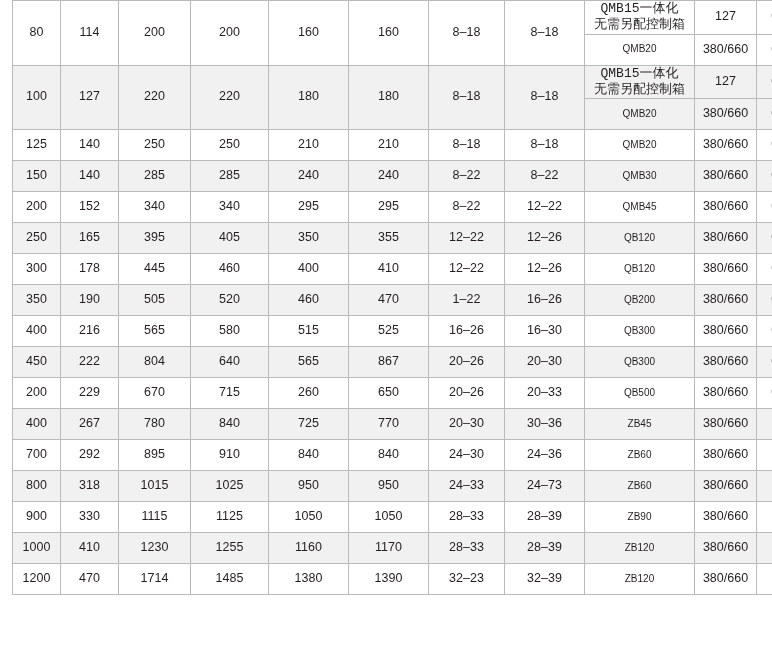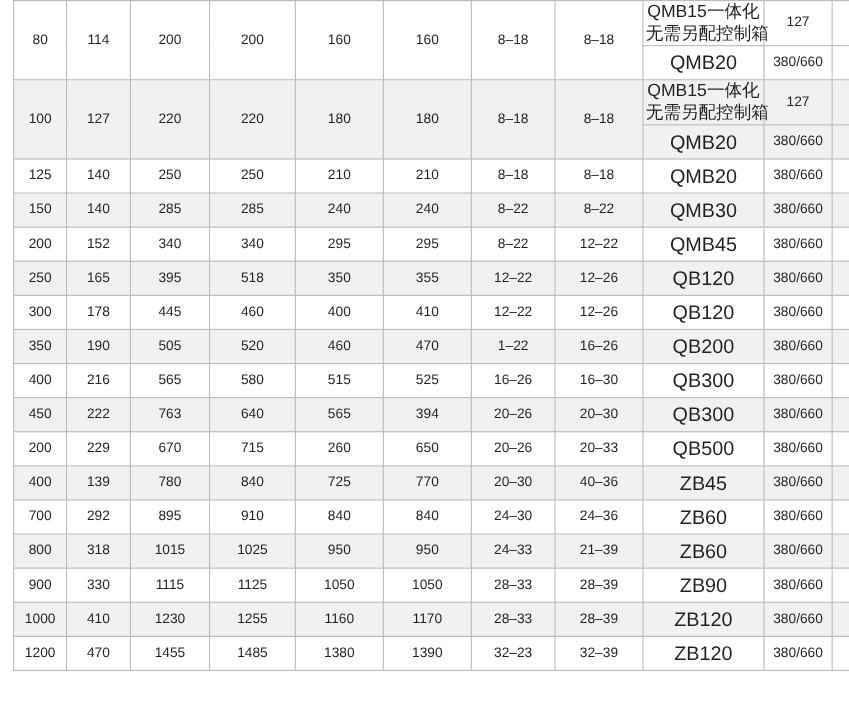--- a/index.html
+++ b/index.html
@@ -45,27 +45,27 @@
     padding: 0 2px;
     height: 30px;
     line-height: 1.25;
     background: #ffffff;
     white-space: nowrap;
   }
   table.spec tr.shade td {
     background: #f1f1f1;
   }
   td.cjk {
-    font-family: Liberation Sans, sans-serif;
-    font-size: 16px;
+    font-family: Liberation Mono, monospace;
+    font-size: 13px;
     white-space: normal;
     line-height: 1.45;
   }
   td.model {
-    font-size: 18px;
+    font-size: 10px;
   }
   td.tall {
     height: 60px;
     margin-top: 36px;
   }
   .cjk-line { display: block; }
 </style>
 </head>
 <body>
 
@@ -163,21 +163,21 @@
           <td>8–22</td>
           <td>12–22</td>
           <td class="model">QMB45</td>
           <td>380/660</td>
           <td>0.25</td>
         </tr>
         <tr class="shade">
           <td>250</td>
           <td>165</td>
           <td>395</td>
-          <td>518</td>
+          <td>405</td>
           <td>350</td>
           <td>355</td>
           <td>12–22</td>
           <td>12–26</td>
           <td class="model">QB120</td>
           <td>380/660</td>
           <td>0.25</td>
         </tr>
         <tr>
           <td>300</td>
@@ -214,24 +214,24 @@
           <td>525</td>
           <td>16–26</td>
           <td>16–30</td>
           <td class="model">QB300</td>
           <td>380/660</td>
           <td>0.55</td>
         </tr>
         <tr class="shade">
           <td>450</td>
           <td>222</td>
-          <td>763</td>
+          <td>804</td>
           <td>640</td>
           <td>565</td>
-          <td>394</td>
+          <td>867</td>
           <td>20–26</td>
           <td>20–30</td>
           <td class="model">QB300</td>
           <td>380/660</td>
           <td>0.55</td>
         </tr>
         <tr>
           <td>200</td>
           <td>229</td>
           <td>670</td>
@@ -239,27 +239,27 @@
           <td>260</td>
           <td>650</td>
           <td>20–26</td>
           <td>20–33</td>
           <td class="model">QB500</td>
           <td>380/660</td>
           <td>0.75</td>
         </tr>
         <tr class="shade">
           <td>400</td>
-          <td>139</td>
+          <td>267</td>
           <td>780</td>
           <td>840</td>
           <td>725</td>
           <td>770</td>
           <td>20–30</td>
-          <td>40–36</td>
+          <td>30–36</td>
           <td class="model">ZB45</td>
           <td>380/660</td>
           <td>1.1</td>
         </tr>
         <tr>
           <td>700</td>
           <td>292</td>
           <td>895</td>
           <td>910</td>
           <td>840</td>
@@ -271,21 +271,21 @@
           <td>1.5</td>
         </tr>
         <tr class="shade">
           <td>800</td>
           <td>318</td>
           <td>1015</td>
           <td>1025</td>
           <td>950</td>
           <td>950</td>
           <td>24–33</td>
-          <td>21–39</td>
+          <td>24–73</td>
           <td class="model">ZB60</td>
           <td>380/660</td>
           <td>1.5</td>
         </tr>
         <tr>
           <td>900</td>
           <td>330</td>
           <td>1115</td>
           <td>1125</td>
           <td>1050</td>
@@ -305,21 +305,21 @@
           <td>1170</td>
           <td>28–33</td>
           <td>28–39</td>
           <td class="model">ZB120</td>
           <td>380/660</td>
           <td>3</td>
         </tr>
         <tr>
           <td>1200</td>
           <td>470</td>
-          <td>1455</td>
+          <td>1714</td>
           <td>1485</td>
           <td>1380</td>
           <td>1390</td>
           <td>32–23</td>
           <td>32–39</td>
           <td class="model">ZB120</td>
           <td>380/660</td>
           <td>3</td>
         </tr>
       </tbody>

